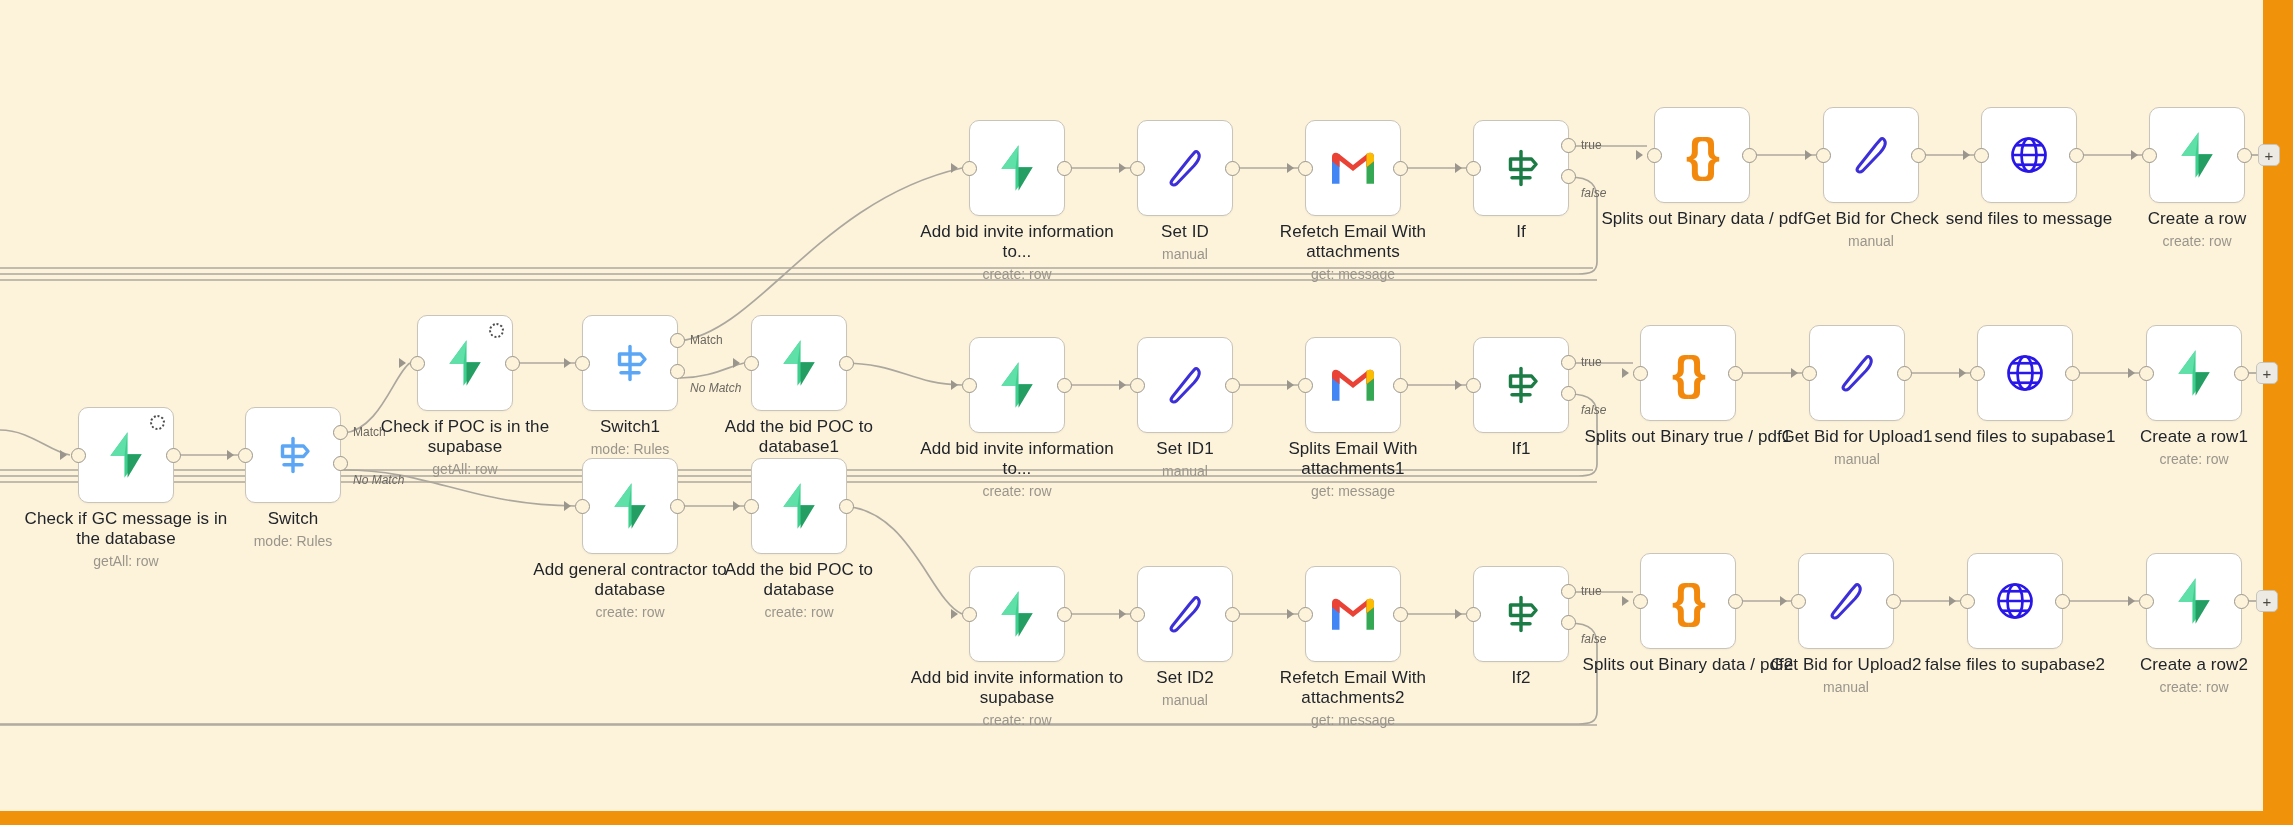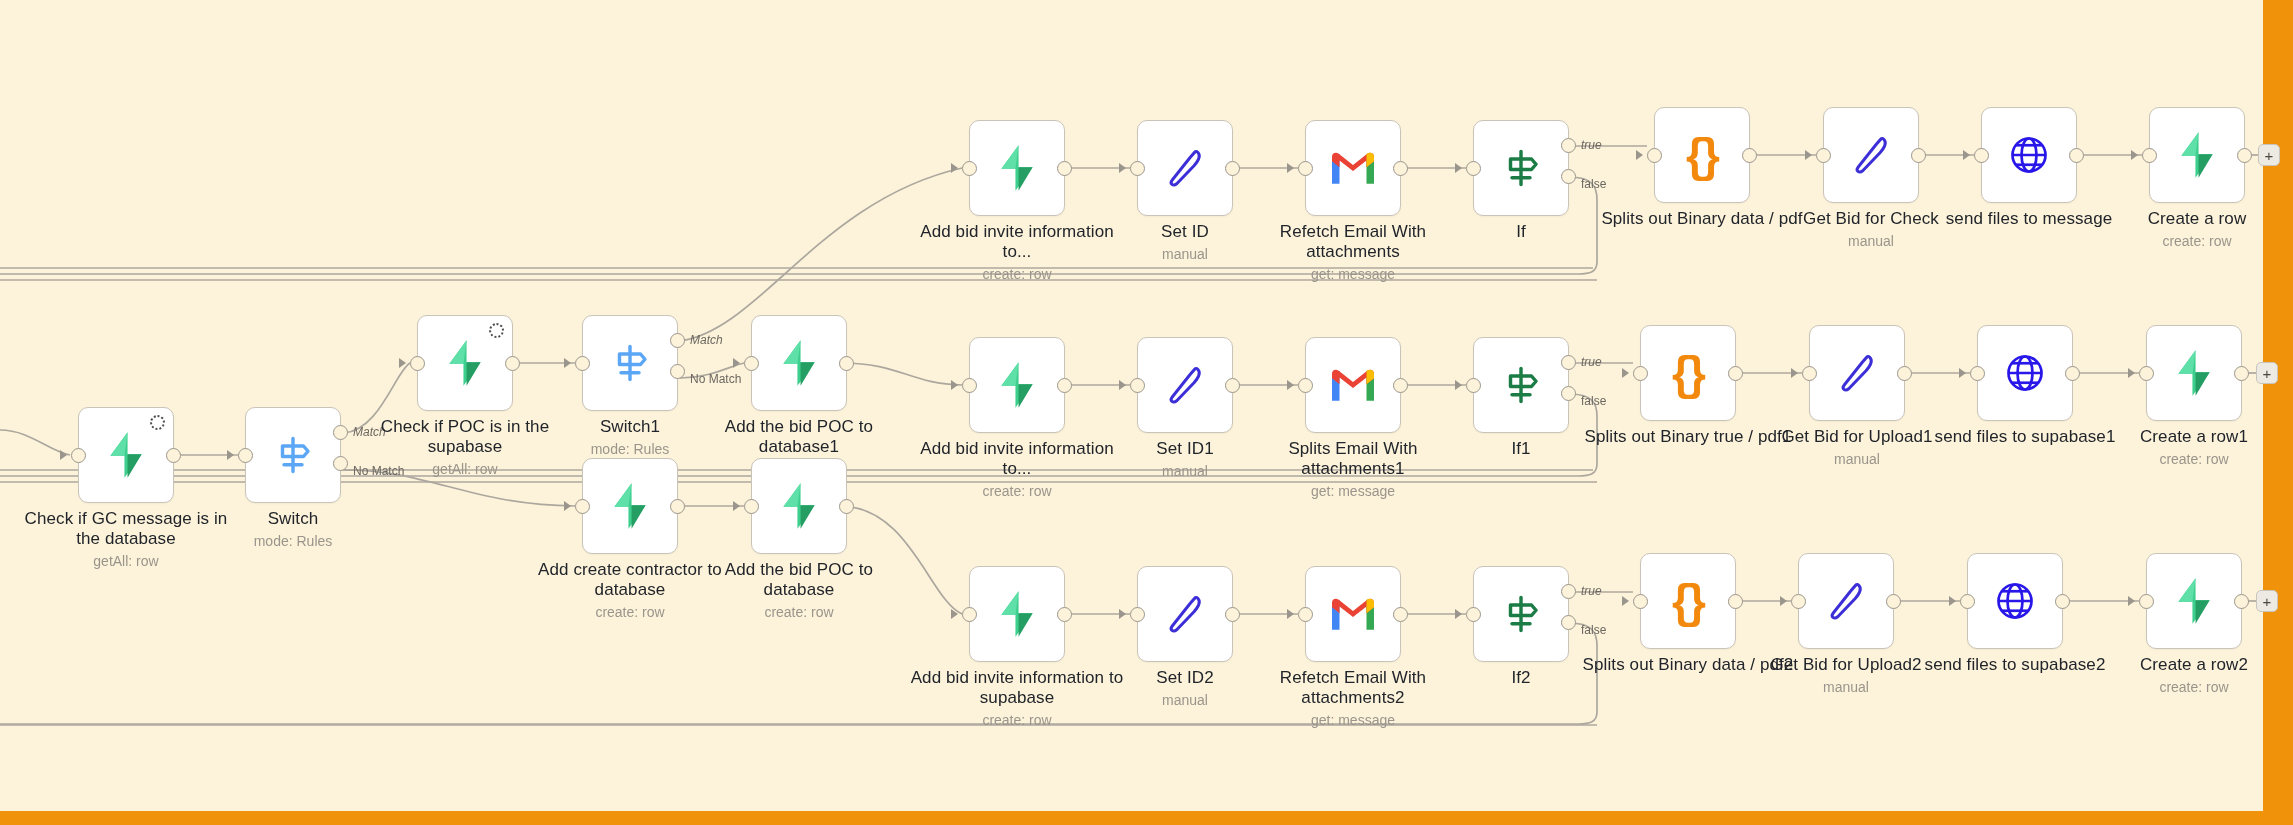--- a/index.html
+++ b/index.html
@@ -59,22 +59,22 @@
   .arrow{
     position:absolute;width:0;height:0;
     border-top:5px solid transparent;border-bottom:5px solid transparent;
     border-left:7px solid #9b968d;
     left:-66px;top:-5px;
   }
   .portlabel{
     position:absolute;font-size:12px;color:#6b6761;white-space:nowrap;
     left:60px;
   }
-  .portlabel.a{top:-30px;font-style:italic;}
-  .portlabel.b{top:9px;}
+  .portlabel.a{top:-30px;}
+  .portlabel.b{top:18px;font-style:italic;}
 
   
   .spinner{
     position:absolute;right:8px;top:7px;width:11px;height:11px;
     border:2px dotted #2b2b2b;border-radius:50%;
     opacity:.85;
   }
 
   
   .plusbtn{
@@ -258,21 +258,21 @@
       <svg class="icon icon-supabase" viewBox="0 0 64 64">
         <path d="M34 3 L12 33 h18 v28 L52 31 H34 Z" fill="#3ECF8E"></path>
         <path d="M34 3 L12 33 h18 Z" fill="#5FE0A8"></path>
         <path d="M34 61 L52 31 H34 Z" fill="#249E63"></path>
       </svg>
 
     </div>
     <div class="arrow"></div>
                    <div class="port in"></div>
         <div class="port out"></div>
-    <div class="caption">Add create contractor to database</div>
+    <div class="caption">Add general contractor to database</div>
     <div class="sub">create: row</div>
   </div>
       <div class="node two-line" style="left: 799px; top: 506px;">
     <div class="box">
       <svg class="icon icon-supabase" viewBox="0 0 64 64">
         <path d="M34 3 L12 33 h18 v28 L52 31 H34 Z" fill="#3ECF8E"></path>
         <path d="M34 3 L12 33 h18 Z" fill="#5FE0A8"></path>
         <path d="M34 61 L52 31 H34 Z" fill="#249E63"></path>
       </svg>
 
@@ -624,21 +624,21 @@
           <path d="M10 32 H54"></path>
           <path d="M14.5 19 H49.5"></path>
           <path d="M14.5 45 H49.5"></path>
         </g>
           </svg>
 
     </div>
     <div class="arrow"></div>
                    <div class="port in"></div>
         <div class="port out"></div>
-    <div class="caption">send files to supabase2</div>
+    <div class="caption">false files to supabase2</div>
 
   </div>
       <div class="node one-line" style="left: 2194px; top: 601px;">
     <div class="box">
       <svg class="icon icon-supabase" viewBox="0 0 64 64">
         <path d="M34 3 L12 33 h18 v28 L52 31 H34 Z" fill="#3ECF8E"></path>
         <path d="M34 3 L12 33 h18 Z" fill="#5FE0A8"></path>
         <path d="M34 61 L52 31 H34 Z" fill="#249E63"></path>
       </svg>
 

